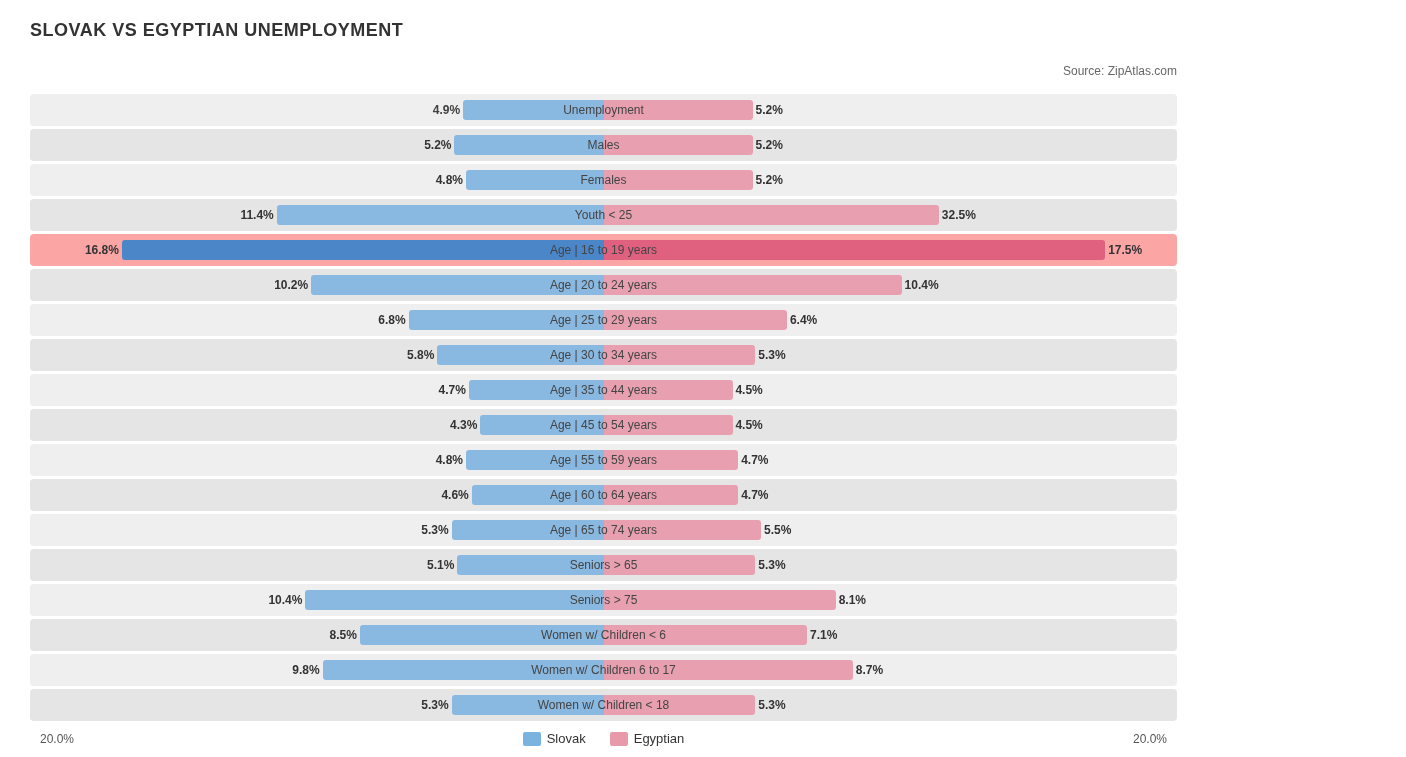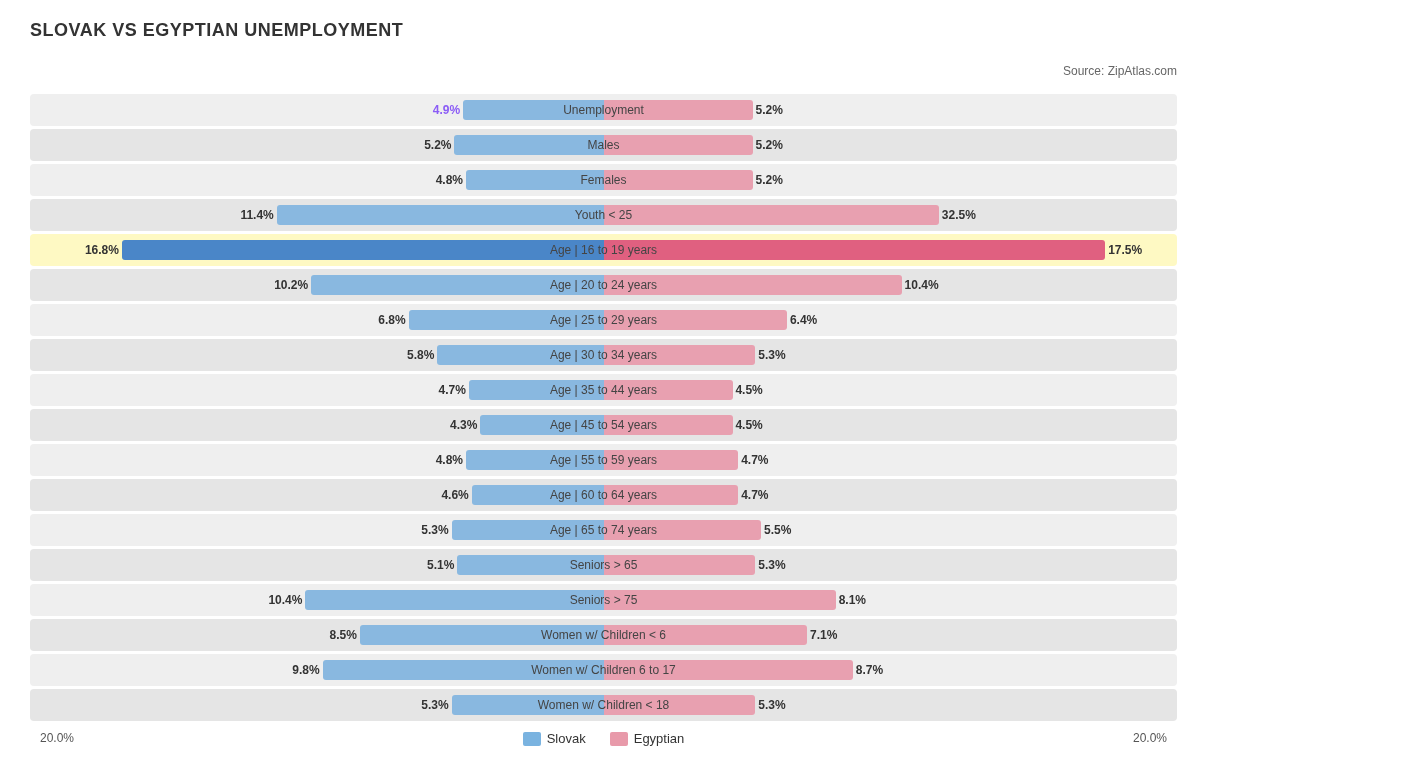--- a/index.html
+++ b/index.html
@@ -29,20 +29,21 @@
     }
     .chart-source {
       font-size: 12px;
       color: #666;
       margin-top: 44px;
     }
     
     .chart-footer {
       display: flex;
       justify-content: space-between;
+      align-items: center;
       margin-top: 10px;
       padding: 0 10px;
     }
     .x-axis-label-left {
       font-size: 12px;
       color: #555;
     }
     .legend {
       display: flex;
       gap: 24px;
@@ -125,21 +126,21 @@
 <div class="chart-container">
   <div class="chart-header">
     <div class="chart-title">SLOVAK VS EGYPTIAN UNEMPLOYMENT</div>
     <div class="chart-source">Source: ZipAtlas.com</div>
   </div>
 
   <div class="rows-area" id="rows-area">
   <div class="chart-row even">
         <div class="half" style="justify-content: flex-end;">
           <div class="bar-blue" style="width: 24.5%; background: rgb(137, 184, 224);"></div>
-          <span style="position: absolute; top: 50%; transform: translateY(-50%); font-size: 12px; font-weight: 700; color: #8b5cf6; white-space: nowrap; z-index: 20; right: 25%;">4.9%</span>
+          <span style="position: absolute; top: 50%; transform: translateY(-50%); font-size: 12px; font-weight: 700; color: #404040; white-space: nowrap; z-index: 20; right: 25%;">4.9%</span>
         </div>
         <div class="row-center-label">Unemployment</div>
         <div class="half">
           <div class="bar-pink" style="width: 26%; background: rgb(232, 160, 176);"></div>
           <span style="position: absolute; top: 50%; transform: translateY(-50%); font-size: 12px; font-weight: 700; color: rgb(51, 51, 51); white-space: nowrap; z-index: 20; left: 26.5%;">5.2%</span>
         </div>
       </div>
       <div class="chart-row odd">
         <div class="half" style="justify-content: flex-end;">
           <div class="bar-blue" style="width: 26%; background: rgb(137, 184, 224);"></div>
@@ -166,21 +167,21 @@
         <div class="half" style="justify-content: flex-end;">
           <div class="bar-blue" style="width: 57%; background: rgb(137, 184, 224);"></div>
           <span style="position: absolute; top: 50%; transform: translateY(-50%); font-size: 12px; font-weight: 700; color: rgb(51, 51, 51); white-space: nowrap; z-index: 20; right: 57.5%;">11.4%</span>
         </div>
         <div class="row-center-label">Youth &lt; 25</div>
         <div class="half">
           <div class="bar-pink" style="width: 58.5%; background: rgb(232, 160, 176);"></div>
           <span style="position: absolute; top: 50%; transform: translateY(-50%); font-size: 12px; font-weight: 700; color: rgb(51, 51, 51); white-space: nowrap; z-index: 20; left: 59%;">32.5%</span>
         </div>
       </div>
-      <div class="chart-row even" style="background: #fef9c3;">
+      <div class="chart-row even" style="background: #fca5a5;">
         <div class="half" style="justify-content: flex-end;">
           <div class="bar-blue" style="width: 84%; background: rgb(74, 134, 200);"></div>
           <span style="position: absolute; top: 50%; transform: translateY(-50%); font-size: 12px; font-weight: 700; color: rgb(51, 51, 51); white-space: nowrap; z-index: 20; right: 84.5%;">16.8%</span>
         </div>
         <div class="row-center-label">Age | 16 to 19 years</div>
         <div class="half">
           <div class="bar-pink" style="width: 87.5%; background: rgb(224, 96, 128);"></div>
           <span style="position: absolute; top: 50%; transform: translateY(-50%); font-size: 12px; font-weight: 700; color: rgb(51, 51, 51); white-space: nowrap; z-index: 20; left: 88%;">17.5%</span>
         </div>
       </div>

